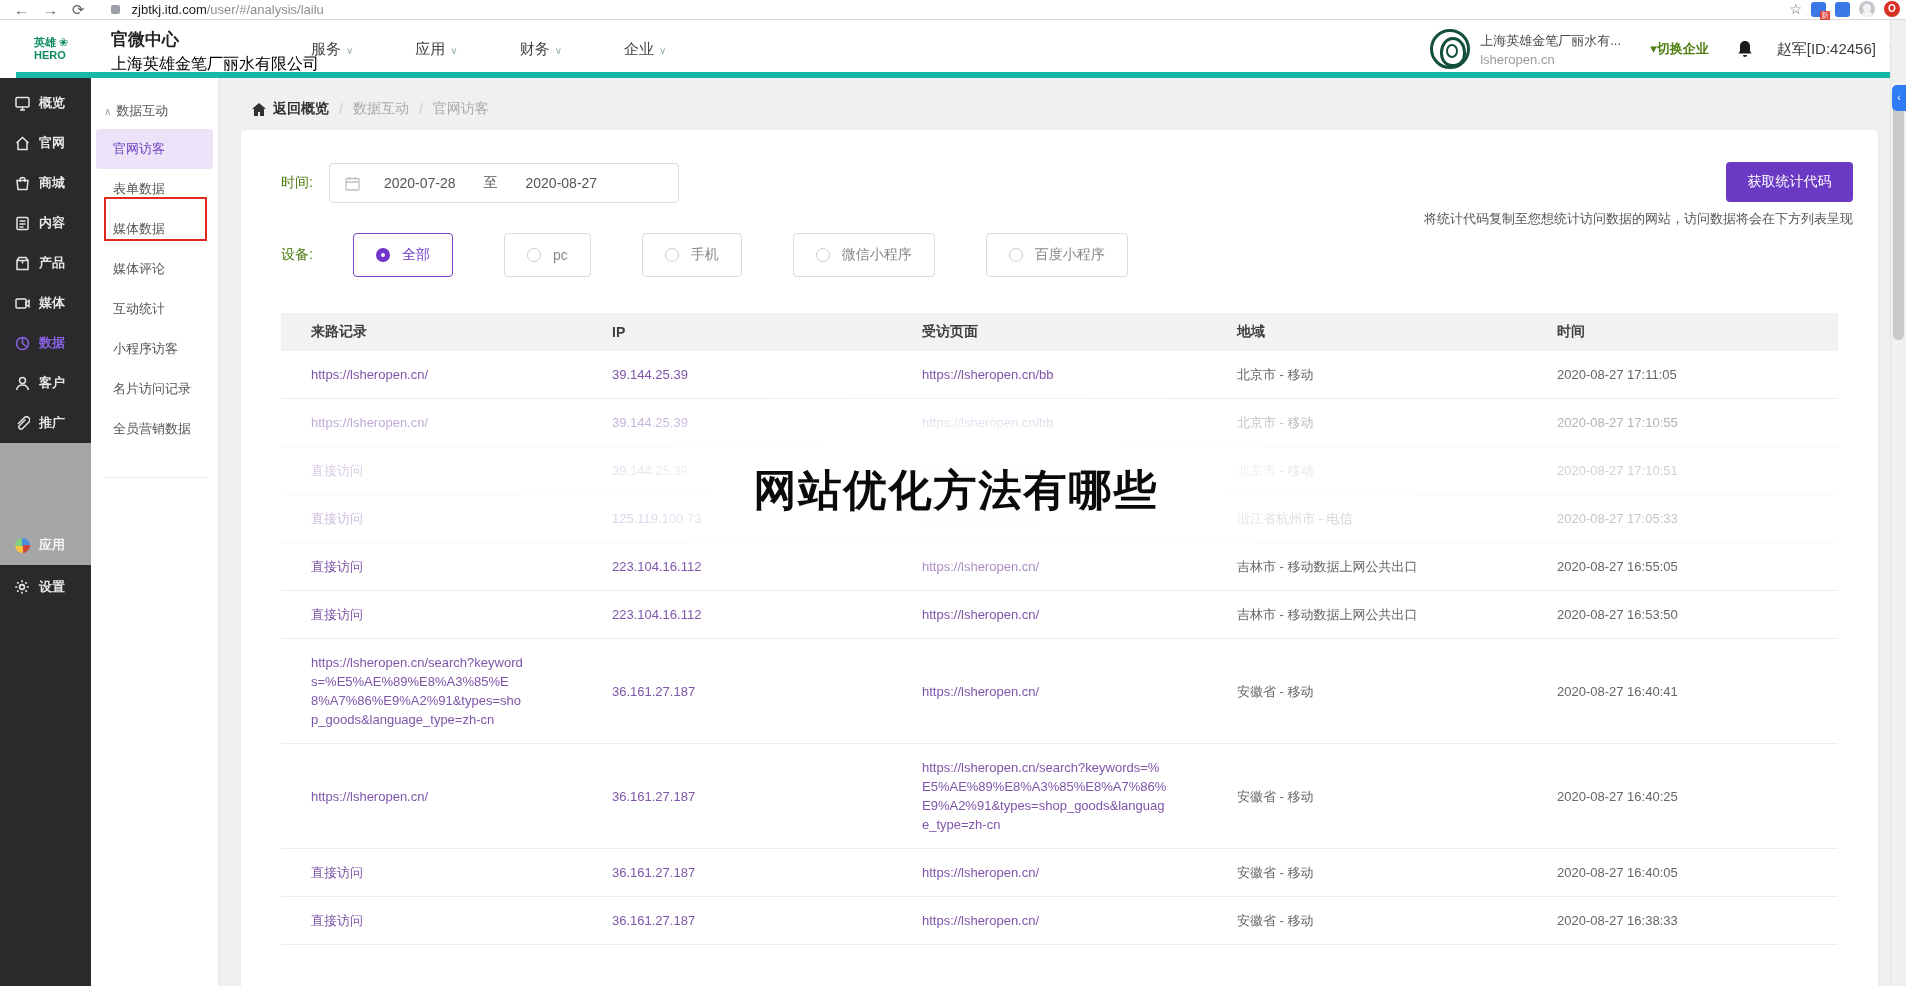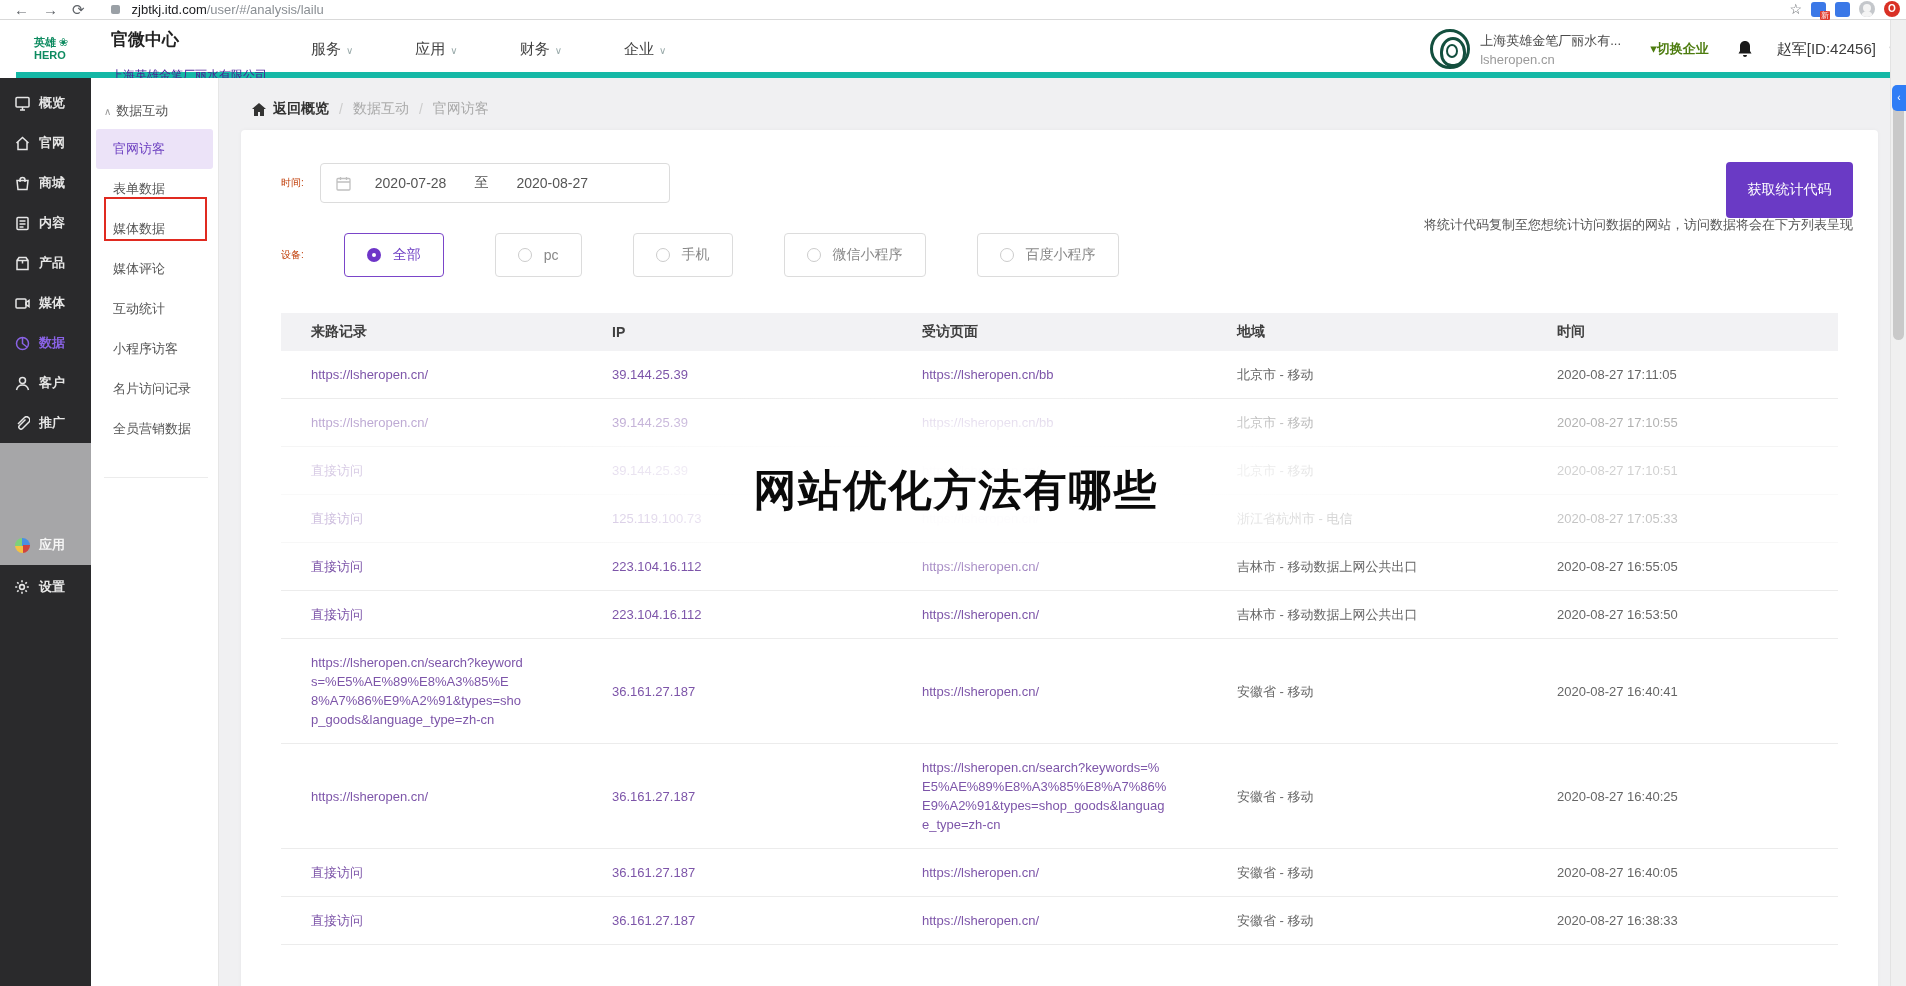--- a/index.html
+++ b/index.html
@@ -24,21 +24,21 @@
   .red-ico { width:16px; height:16px; border-radius:50%; background:#d93025; color:#fff;
     font-size:10px; text-align:center; line-height:16px; font-weight:bold; }
   .star { color:#5f6368; font-size:14px; }
 
   
   #app-header { position:absolute; left:16px; top:20px; width:1906px; height:58px; background:#fff;
     border-bottom:6px solid #14b8a6; }
   #brand { position:absolute; left:18px; top:16px; color:#0d8b60; font-size:11px; font-weight:bold; width:62px; line-height:13px; }
   #title-block { position:absolute; left:95px; top:8px; }
   #app-title { font-size:17px; font-weight:bold; color:#222; }
-  #app-subtitle { font-size:12px; color:#4c1d95; margin-top:16px; }
+  #app-subtitle { font-size:16px; color:#000000; margin-top:3px; }
   #main-nav { position:absolute; left:295px; top:0; height:58px; display:flex; align-items:center; gap:62px; }
   .nav-item { font-size:15px; color:#444; cursor:pointer; }
   .nav-item .chev { color:#9aa; font-size:10px; margin-left:5px; }
   #header-right { position:absolute; right:26px; top:0; height:58px; display:flex; align-items:center; }
   #org-emblem { width:40px; height:40px; border-radius:50%; border:3px solid #134f3e; position:relative; }
   #org-emblem:before { content:""; position:absolute; left:7px; top:5px; width:20px; height:24px;
     border:3px solid #134f3e; border-radius:50% 50% 45% 45%; }
   #org-emblem:after { content:""; position:absolute; left:13px; top:12px; width:8px; height:10px;
     border:2px solid #134f3e; border-radius:50%; }
   #org-text { margin-left:10px; width:160px; }
@@ -82,30 +82,30 @@
   #breadcrumb .home-ico { margin-right:7px; }
   #breadcrumb .bc-home { color:#333; font-weight:bold; cursor:pointer; }
   #breadcrumb .bc-sep { color:#ccc; margin:0 10px; }
   #breadcrumb .bc-item { color:#aaa; cursor:pointer; }
 
   #card { position:absolute; left:22px; top:52px; width:1637px; bottom:-10px; background:#fff;
     border-radius:4px 4px 0 0; box-shadow:0 0 4px rgba(0,0,0,.04); }
 
   .filter-row { display:flex; align-items:center; }
   #time-row { margin:33px 0 0 40px; }
-  .filter-label { font-size:10px; color:#c2410c; margin-right:16px; }
+  .filter-label { font-size:14px; color:#4d7c0f; margin-right:16px; }
   #date-box { width:350px; height:40px; border:1px solid #dcdcdc; border-radius:4px;
     display:flex; align-items:center; padding-left:15px; cursor:pointer; }
   #date-box .cal { margin-right:24px; }
   #date-box .dt { font-size:14px; color:#555; }
   #date-box .to { font-size:14px; color:#555; margin:0 28px; }
 
-  #get-code-btn { position:absolute; right:25px; top:32px; width:127px; height:56px;
+  #get-code-btn { position:absolute; right:25px; top:32px; width:127px; height:40px;
     background:#6a3ac5; color:#fff; font-size:14px; border:none; border-radius:4px; cursor:pointer; }
-  #code-hint { position:absolute; right:25px; top:86px; font-size:13px; color:#555; }
+  #code-hint { position:absolute; right:25px; top:80px; font-size:13px; color:#555; }
 
   #device-row { margin:30px 0 0 40px;gap:8px; }
   .device-opt { height:44px; border:1px solid #dcdcdc; border-radius:4px; display:flex;
     align-items:center; padding:0 22px; margin-right:35px; cursor:pointer; font-size:14px; color:#888;margin-left:16px; }
   .device-opt .radio { width:14px; height:14px; border-radius:50%; border:1px solid #ccc; margin-right:12px; }
   .device-opt.selected { border-color:#7a45c9; color:#6e3fc4; }
   .device-opt.selected .radio { border:none; background:#6e35c8; position:relative; }
   .device-opt.selected .radio:after { content:""; position:absolute; left:5px; top:5px; width:4px; height:4px;
     border-radius:50%; background:#fff; }
 

